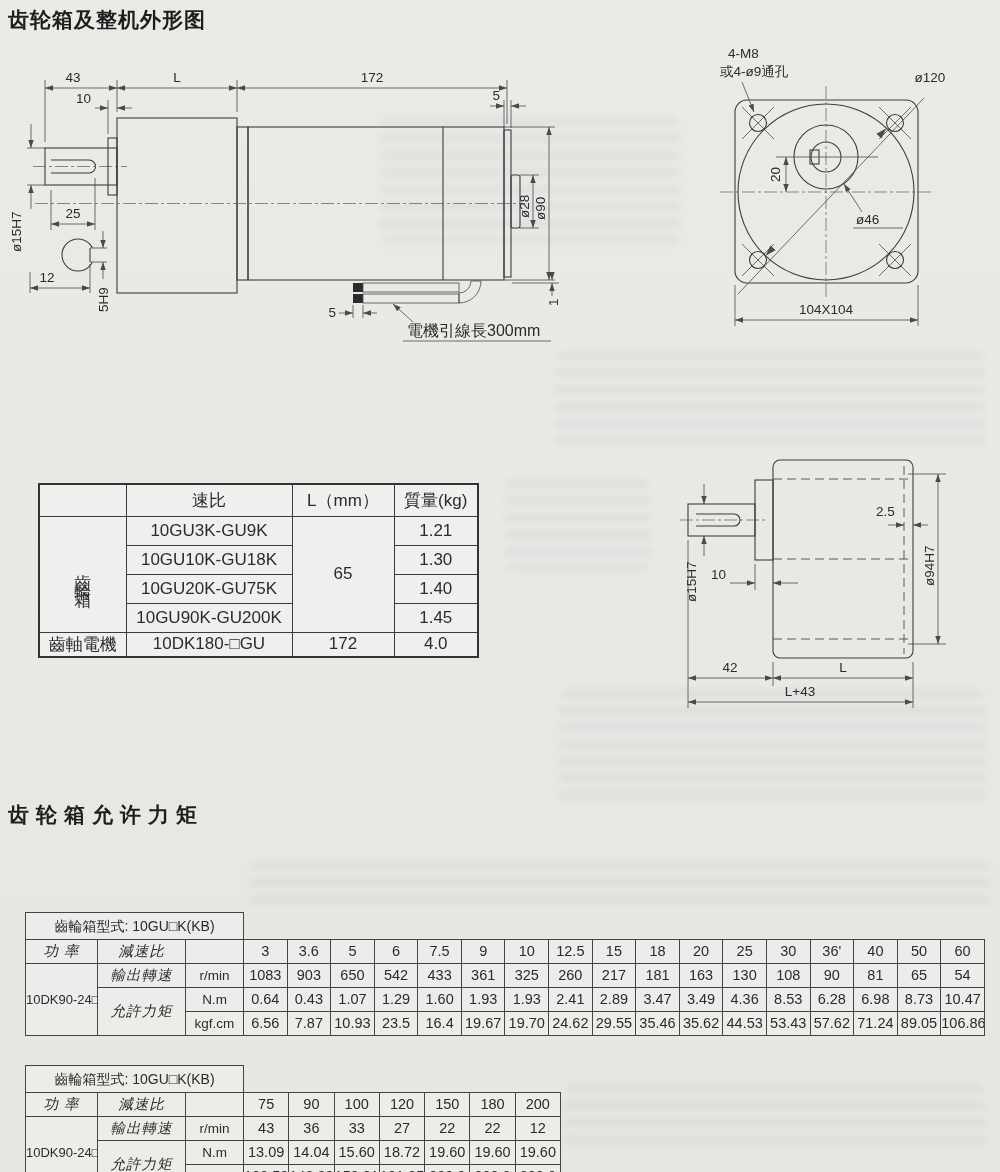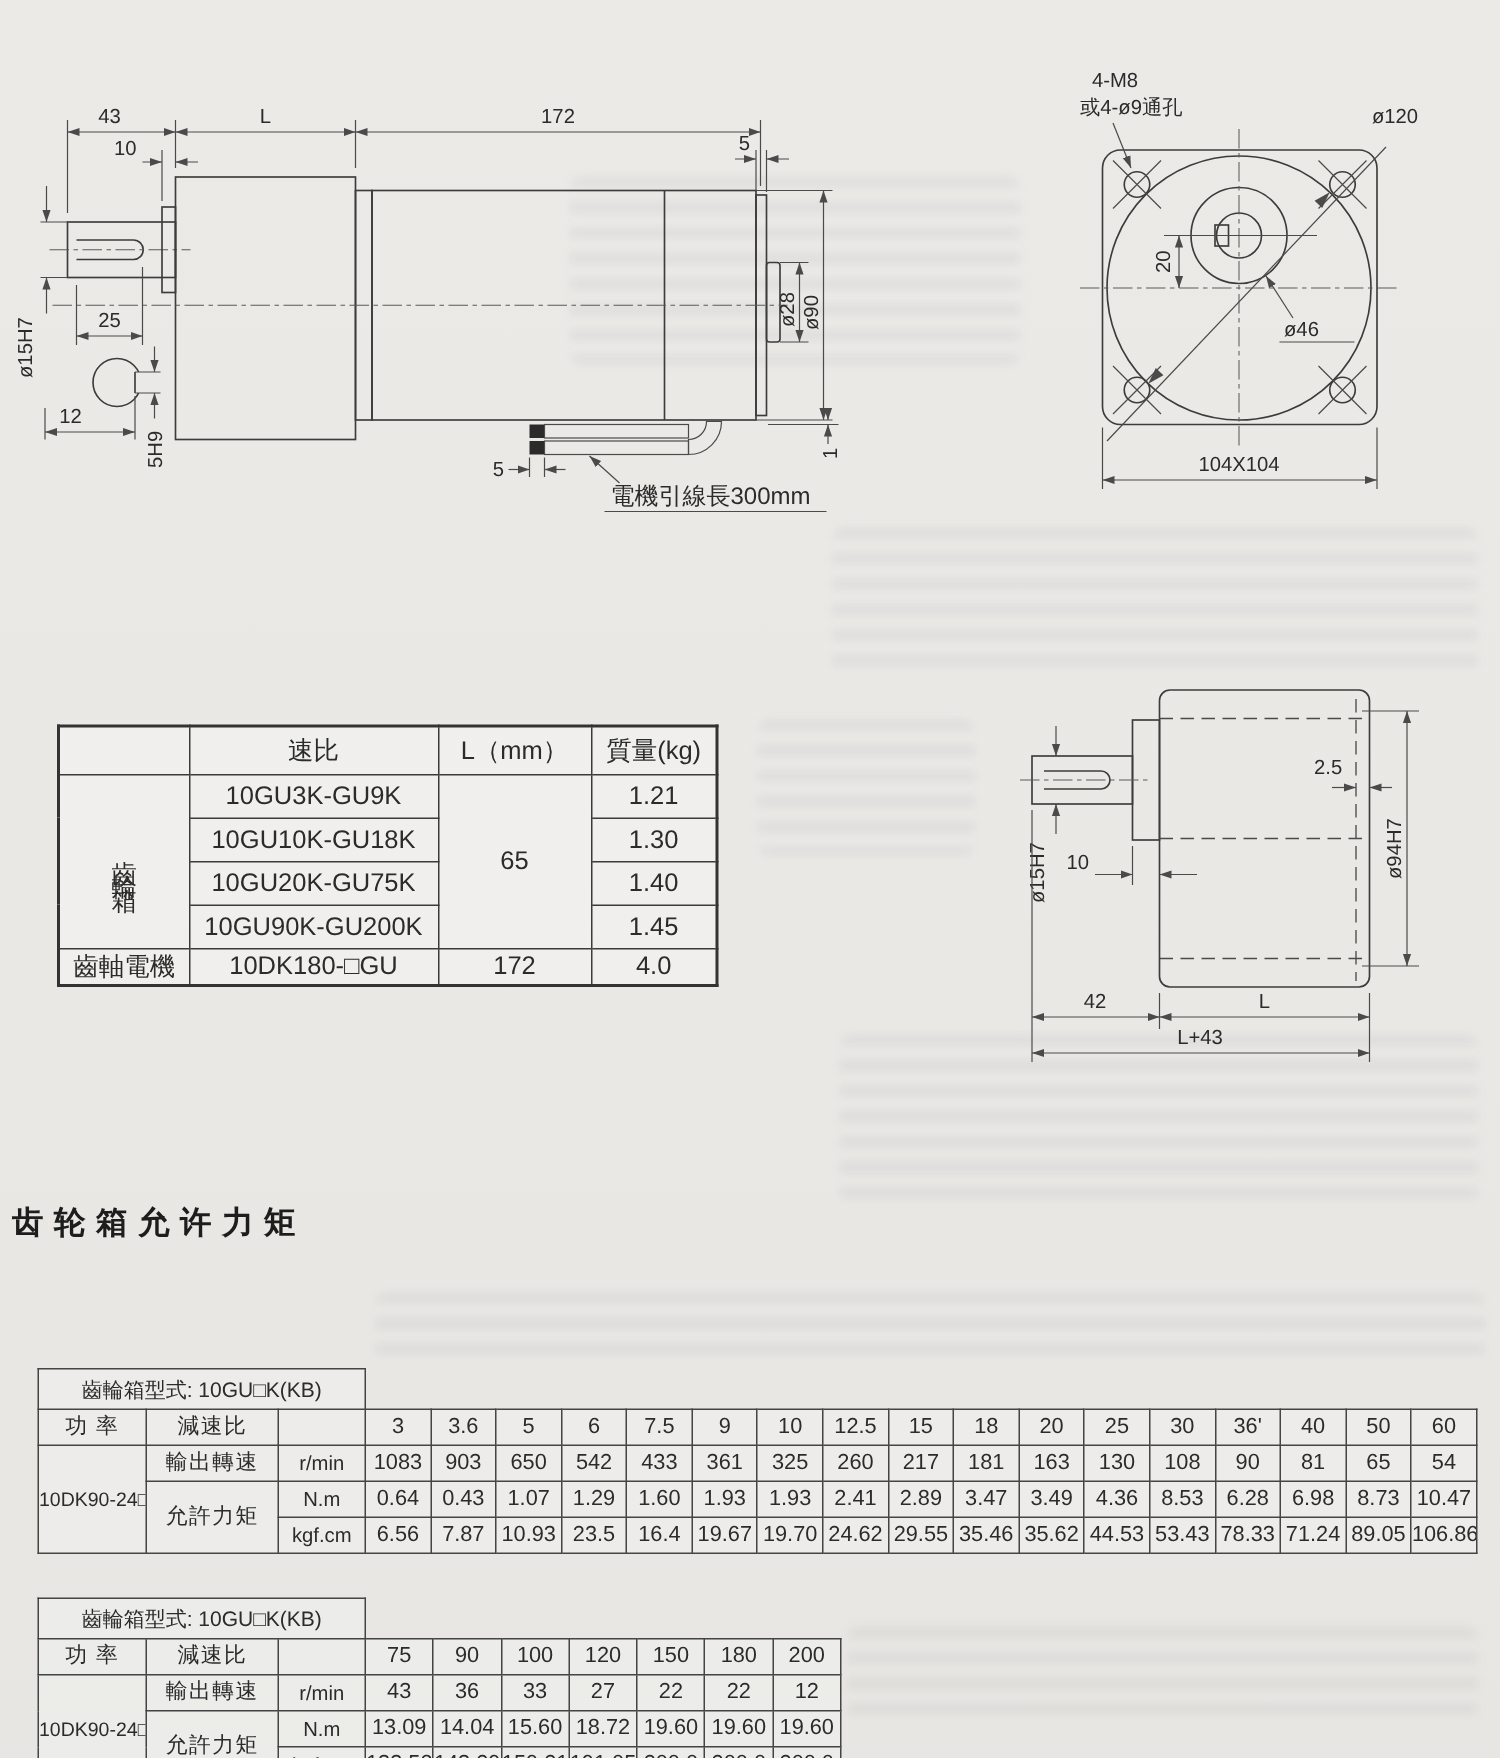--- a/index.html
+++ b/index.html
@@ -33,35 +33,36 @@
 
   
   .tq{position:absolute;border-collapse:collapse;table-layout:fixed;padding-left:40px;}
   .tq td{border:1.2px solid #444;text-align:center;vertical-align:middle;padding:0;
          font-size:14.5px;line-height:1;overflow:hidden;white-space:nowrap;
          background:rgba(247,247,245,0.35);}
   .tq tr{height:24px;}
   .tq tr.strip{height:27px;}
   .tq td.ghost{border:none;background:transparent;}
   .tq td.striplbl{text-align:center;font-size:14px;}
-  .tq td.cjklbl{font-size:14.5px;letter-spacing:1px;}
+  .tq td.cjklbl{font-size:14.5px;letter-spacing:1px;font-style:italic;}
   .tq td.unit{font-size:13.5px;}
   #tq1{left:25px;top:912px;width:960px;}
   #tq2{left:25px;top:1065px;width:536px;}
 
   
   .smudge{position:absolute;background:repeating-linear-gradient(180deg,
           rgba(110,112,128,0.085) 0 7px, rgba(110,112,128,0.0) 7px 17px);
           filter:blur(3px);border-radius:8px;pointer-events:none;}
 </style>
 </head>
 <body>
 
 <div class="page">
 
+  <div class="sec-title" id="title1">齿轮箱及整机外形图</div>
 
   <div class="smudge" style="left:380px;top:118px;width:300px;height:125px;"></div>
   <div class="smudge" style="left:555px;top:352px;width:430px;height:100px;"></div>
   <div class="smudge" style="left:505px;top:480px;width:145px;height:90px;"></div>
   <div class="smudge" style="left:560px;top:690px;width:425px;height:118px;"></div>
   <div class="smudge" style="left:250px;top:862px;width:740px;height:48px;"></div>
   <div class="smudge" style="left:565px;top:1085px;width:420px;height:62px;"></div>
 
   <svg style="position:absolute;left:5px;top:50px;" width="590" height="320" viewBox="0 0 590 320">
     <defs>
@@ -399,21 +400,21 @@
           <td>23.5</td>
           <td>16.4</td>
           <td>19.67</td>
           <td>19.70</td>
           <td>24.62</td>
           <td>29.55</td>
           <td>35.46</td>
           <td>35.62</td>
           <td>44.53</td>
           <td>53.43</td>
-          <td>78.33</td>
+          <td>57.62</td>
           <td>71.24</td>
           <td>89.05</td>
           <td>106.86</td>
         </tr>
   </tbody>
     </table>
 
   <table class="tq" id="tq2">
     <colgroup>
         <col style="width:72px">

